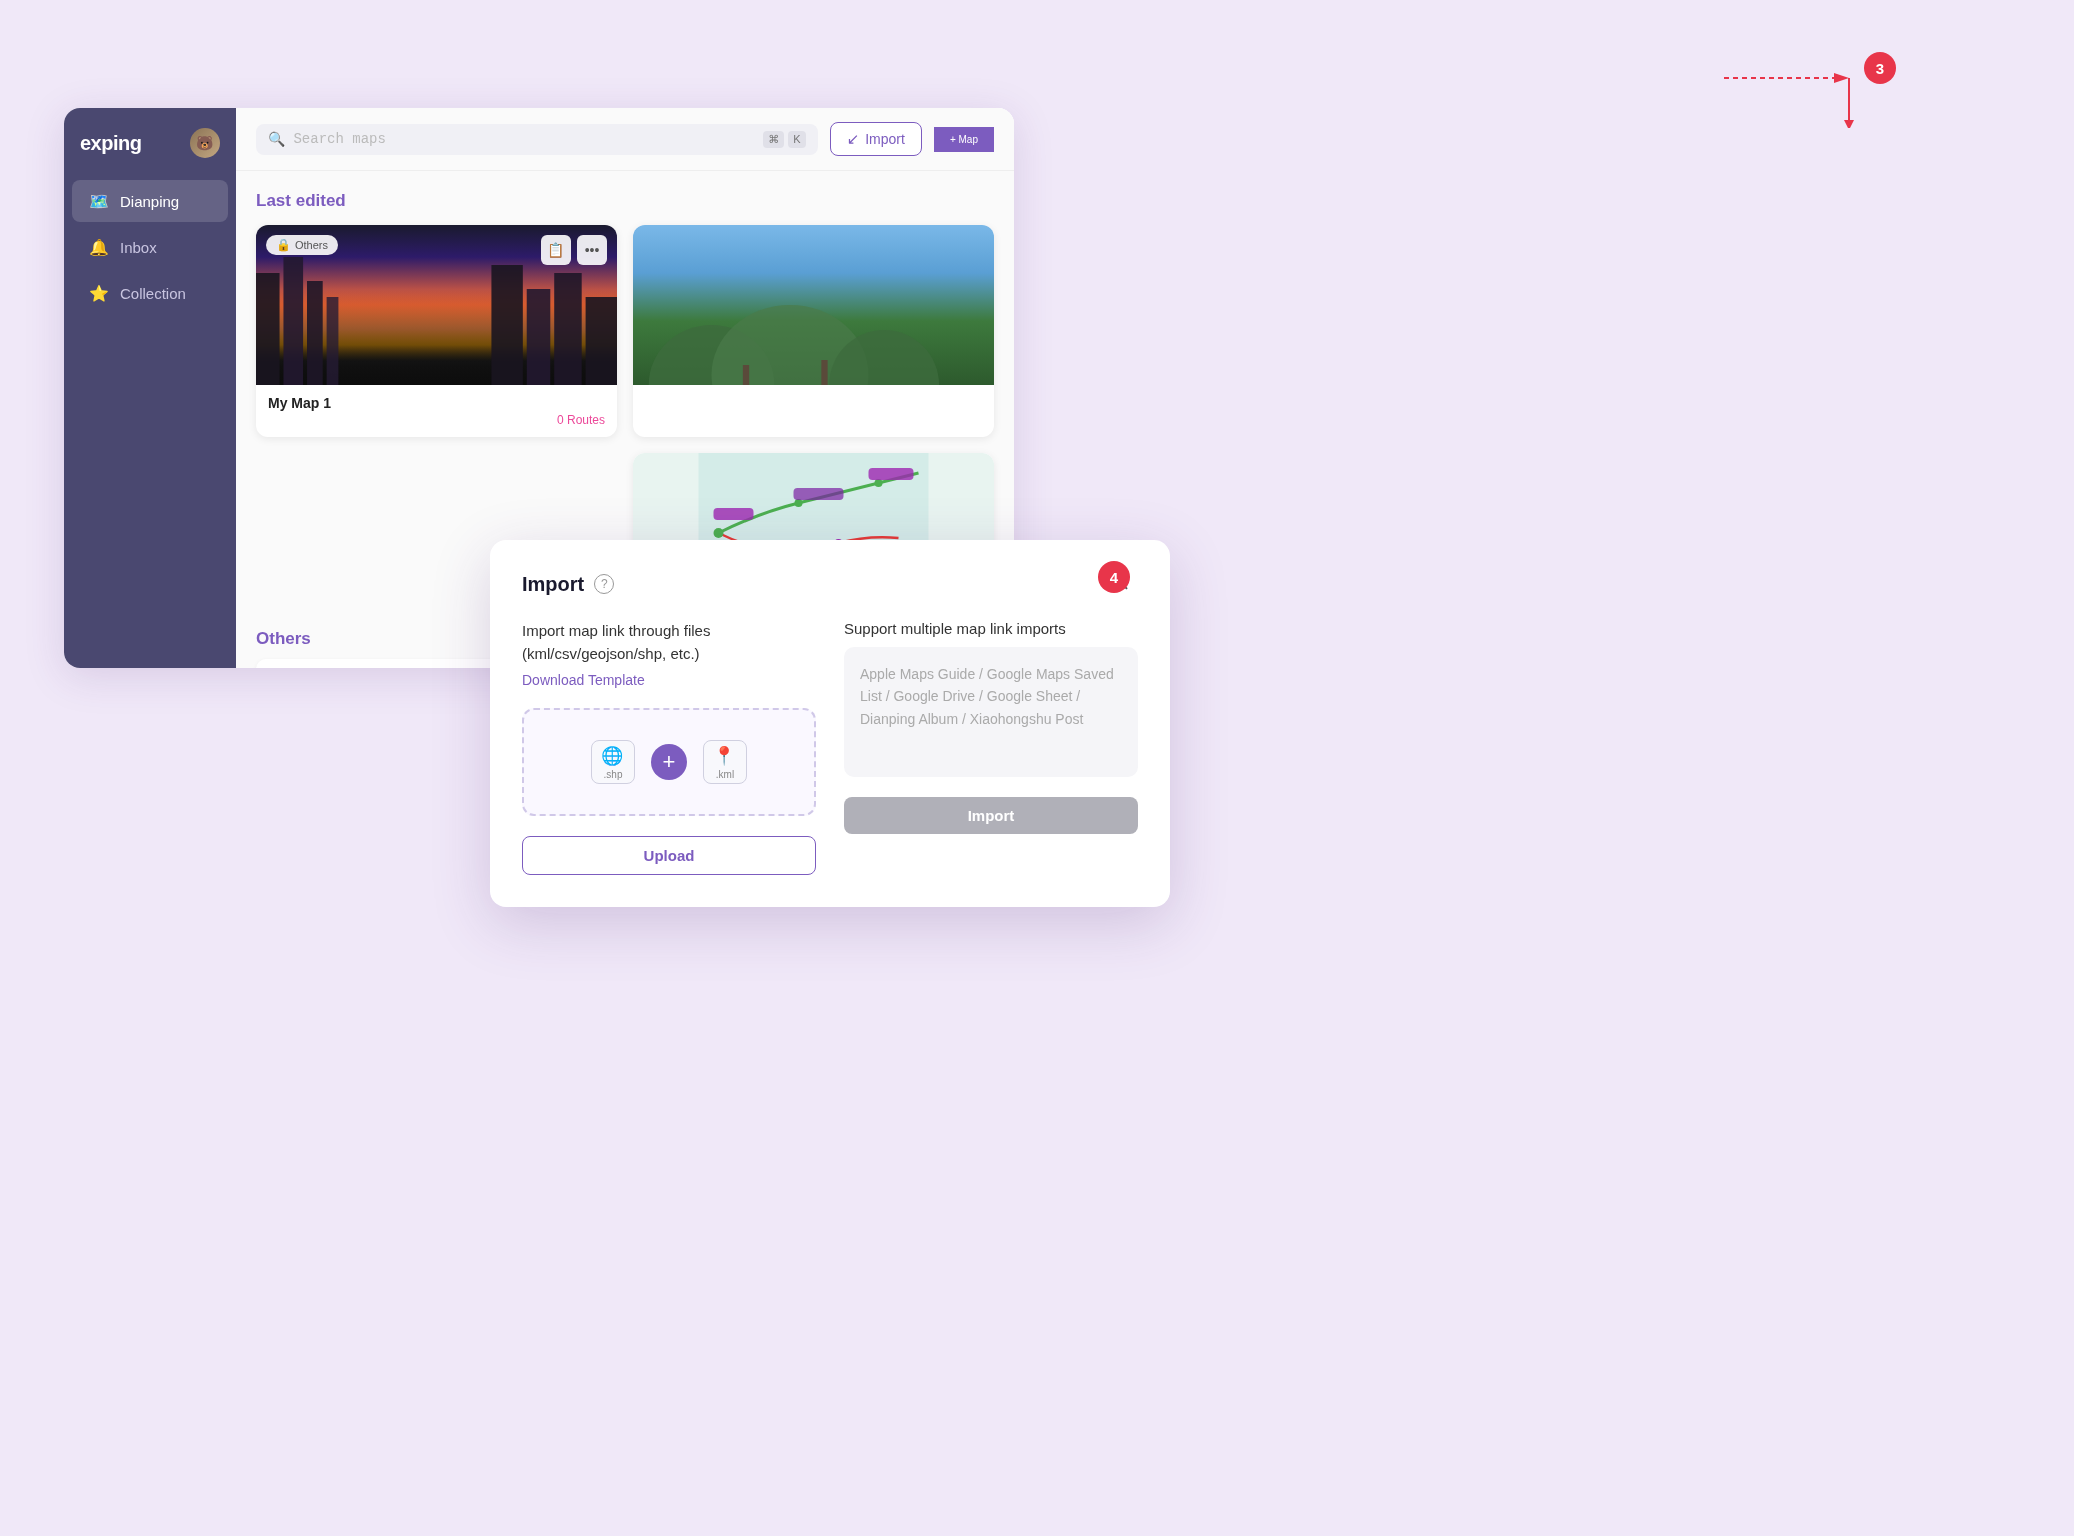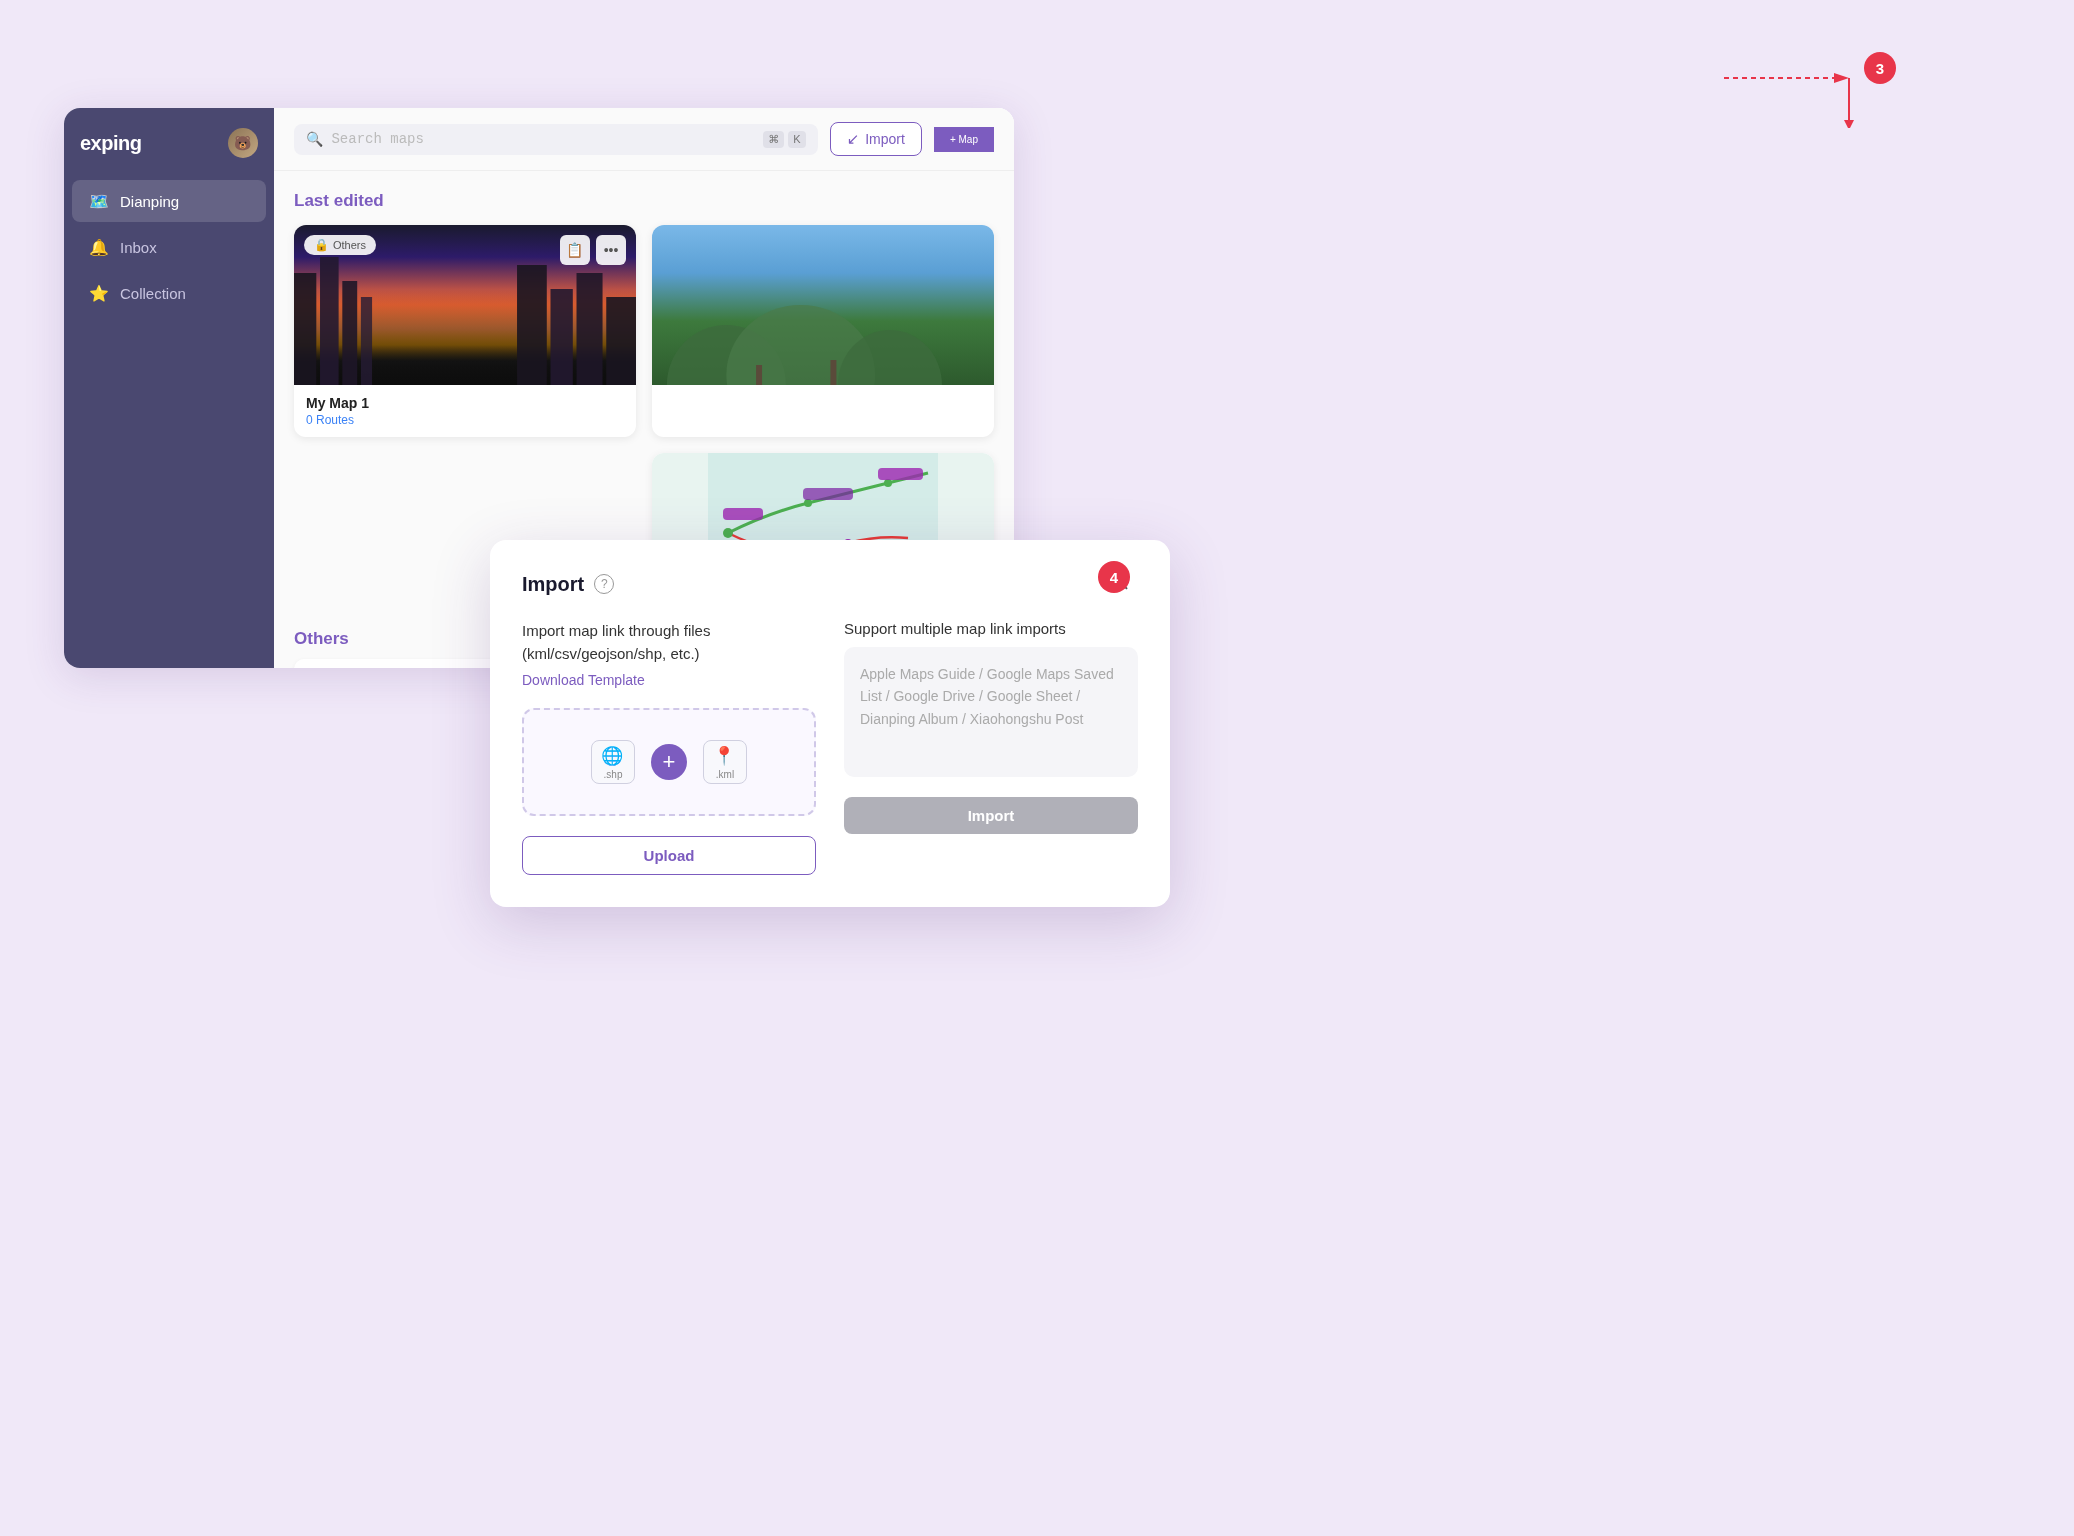--- a/index.html
+++ b/index.html
@@ -21,21 +21,21 @@
       height: 560px;
       background: #fff;
       border-radius: 16px;
       box-shadow: 0 8px 40px rgba(80,40,120,0.15);
       display: flex;
       overflow: hidden;
     }
 
     
     .sidebar {
-      width: 210px;
+      width: 172px;
       background: #4a4870;
       flex-shrink: 0;
       padding: 20px 0 16px 0;
       display: flex;
       flex-direction: column;
     }
     .sidebar-logo {
       display: flex;
       align-items: center;
       gap: 8px;
@@ -226,22 +226,23 @@
     .map-card-info {
       padding: 10px 12px;
     }
     .map-card-name {
       font-size: 14px;
       font-weight: 600;
       color: #222;
     }
     .map-card-meta {
       font-size: 12px;
-      color: #3b82f6;
+      color: #ec4899;
       margin-top: 2px;
+      text-align: right;
     }
     .others-title {
       font-size: 17px; font-weight: 600; color: #7c5cbf;
       margin-bottom: 10px;
     }
     .other-card {
       background: #fff;
       border-radius: 10px;
       padding: 10px 14px;
       display: flex; align-items: center; gap: 10px;

